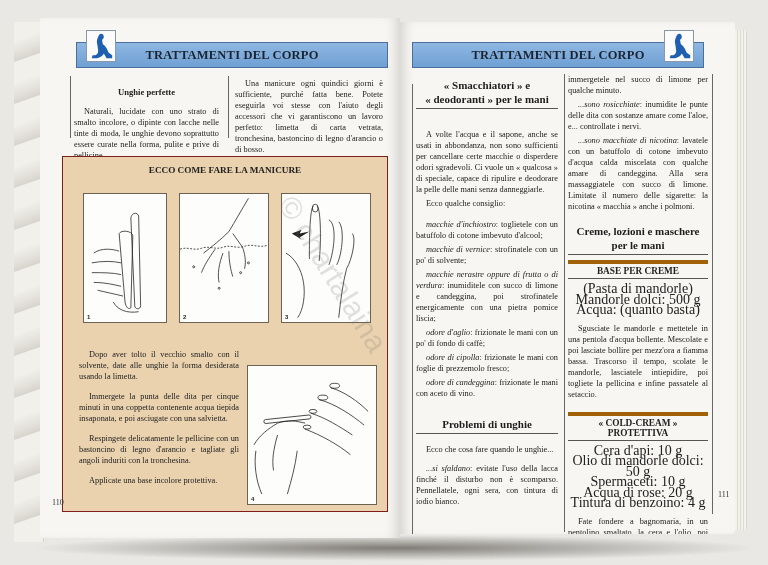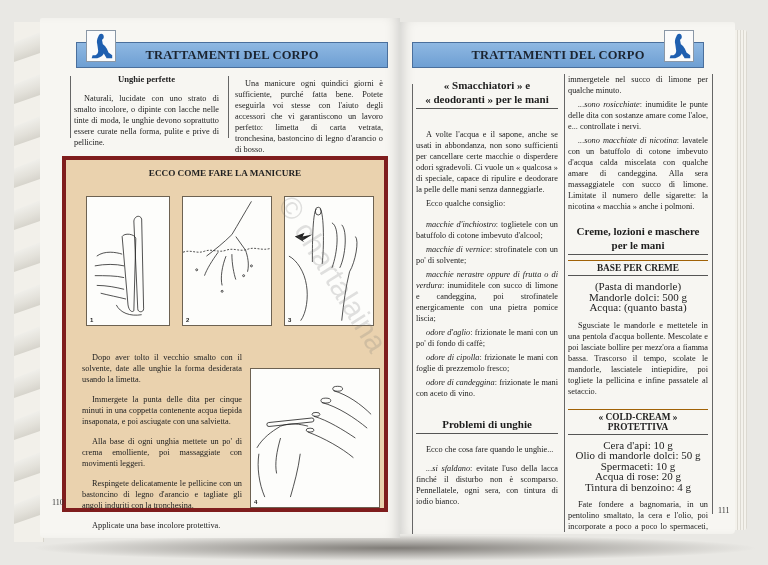--- a/index.html
+++ b/index.html
@@ -30,33 +30,33 @@
 
   .txt { font-size: 8.3px; line-height: 11px; color: #222; text-align: justify; }
   .txt p { text-indent: 10px; margin-bottom: 3px; }
   .txt i { font-style: italic; }
 
   .colrule { position: absolute; width: 1px; background: #666; }
 
   .title-c { text-align: center; font-weight: bold; font-size: 8.6px; color: #222; }
 
   
-  .panel { position: absolute; left: 22px; top: 138px; width: 326px; height: 356px; background: #ead2ae; border: 4px solid #7f1d1d; }
+  .panel { position: absolute; left: 22px; top: 138px; width: 326px; height: 356px; background: #ead2ae; border: 1px solid #7f1d1d; }
   .panel-title { position: absolute; left: 0; top: 8px; width: 100%; text-align: center; font-weight: bold; font-size: 9.2px; color: #222; }
   .fig { position: absolute; background: #fdfdfb; border: 1px solid #6d6252; }
   .fig .num { position: absolute; left: 3px; bottom: 2px; font-family: "Liberation Sans", sans-serif; font-weight: bold; font-size: 6px; color: #222; }
   .fig svg { position: absolute; left: 0; top: 0; width: 100%; height: 100%; }
   .steps { position: absolute; left: 16px; top: 192px; width: 160px; }
   .steps p { text-indent: 10px; margin-bottom: 9px; }
 
   .pagenum { position: absolute; font-size: 8px; color: #333; }
 
   .h-under { text-align: center; font-weight: bold; font-family: "Liberation Serif", serif; font-size: 11px; line-height: 14px; color: #1e1e1e; padding-bottom: 2px; border-bottom: 1px solid #555; }
-  .box-title { text-align: center; font-weight: bold; font-size: 9.3px; color: #222; border-top: 1px solid #a16207; border-bottom: 1px solid #555; padding: 2px 0; margin-top: 4px; }
-  .center-list { text-align: center; font-size: 11px; line-height: 10.5px; color: #222; margin: 5px 0 7px; }
+  .box-title { text-align: center; font-weight: bold; font-size: 9.3px; color: #222; border-top: 4px solid #a16207; border-bottom: 1px solid #555; padding: 2px 0; margin-top: 4px; }
+  .center-list { text-align: center; font-size: 14px; line-height: 10.5px; color: #222; margin: 5px 0 7px; }
 
   .watermark { position: absolute; left: 300px; top: 190px; transform: rotate(58deg); transform-origin: left top; font-family: "Liberation Sans", sans-serif; font-size: 30px; color: rgba(120,120,120,.22); white-space: nowrap; pointer-events: none; }
 </style>
 </head>
 <body>
 
 <div class="binder">
   <div class="ring" style="top:10px"></div>
   <div class="ring" style="top:52px"></div>
   <div class="ring" style="top:94px"></div>
@@ -79,21 +79,21 @@
   </div>
   <div class="logo">
     <svg viewBox="0 0 30 32">
         <path d="M13 4c2-2 5-1 5 2 0 2-1 3-2 3l1 5c2 1 5 5 6 9l4 3v3h-6l-3-5c-1 2-3 4-7 5H5l1-3h3c2-1 3-3 3-5l-1-7c-1-3 0-6 1-8z" fill="#1f5fb0"></path>
       </svg>
   </div>
 
   <div class="colrule" style="left:30px;top:58px;height:62px"></div>
   <div class="colrule" style="left:188px;top:58px;height:62px"></div>
 
-  <div class="txt" style="position:absolute;left:34px;top:56px;width:145px">
+  <div class="txt" style="position:absolute;left:34px;top:69px;width:145px">
     <div class="title-c" style="margin-bottom:8px">Unghie perfette</div>
     <p>Naturali, lucidate con uno strato di smalto incolore, o dipinte con lacche nelle tinte di moda, le unghie devono soprattutto essere curate nella forma, pulite e prive di pellicine.</p>
   </div>
   <div class="txt" style="position:absolute;left:195px;top:60px;width:148px">
     <p>Una manicure ogni quindici giorni è sufficiente, purché fatta bene. Potete eseguirla voi stesse con l'aiuto degli accessori che vi garantiscono un lavoro perfetto: limetta di carta vetrata, tronchesina, bastoncino di legno d'arancio o di bosso.</p>
   </div>
 
   <div class="panel">
     <div class="panel-title">ECCO COME FARE LA MANICURE</div>
 
@@ -128,21 +128,20 @@
           <ellipse cx="34" cy="14" rx="3" ry="4"></ellipse>
         </g>
         <path d="M10 40l10-4-2 4 10-2-10 6 2 2z" fill="#222"></path>
       </svg>
       <span class="num">3</span>
     </div>
 
     <div class="txt steps">
       <p>Dopo aver tolto il vecchio smalto con il solvente, date alle unghie la forma desiderata usando la limetta.</p>
       <p>Immergete la punta delle dita per cinque minuti in una coppetta contenente acqua tiepida insaponata, e poi asciugate con una salvietta.</p>
-      <p>Alla base di ogni unghia mettete un po' di crema emolliente, poi massaggiate con movimenti leggeri.</p>
       <p>Respingete delicatamente le pellicine con un bastoncino di legno d'arancio e tagliate gli angoli induriti con la tronchesina.</p>
       <p>Applicate una base incolore protettiva.</p>
     </div>
 
     <div class="fig" style="left:184px;top:208px;width:130px;height:140px">
       <svg viewBox="0 0 130 140">
         <g fill="none" stroke="#222" stroke-width="0.8">
           <path d="M6 80c6-10 14-16 24-22 10-4 20-2 28 0M14 130c-6-14-8-30-6-44M40 130c4-14 8-28 10-44M30 70c-4 14-6 26-4 36"></path>
           <rect x="16" y="52" width="48" height="4" rx="2" transform="rotate(-6 40 54)"></rect>
           <path d="M64 48c14 4 30 14 42 22M72 34c16 4 34 16 46 26M84 22c14 4 28 14 38 24M58 64c16 6 34 16 46 26"></path>
@@ -221,16 +220,16 @@
       <div>Olio di mandorle dolci: 50 g</div>
       <div>Spermaceti: 10 g</div>
       <div>Acqua di rose: 20 g</div>
       <div>Tintura di benzoino: 4 g</div>
     </div>
     <div class="txt">
       <p>Fate fondere a bagnomaria, in un pentolino smaltato, la cera e l'olio, poi incorporate a poco a poco lo spermaceti, infine aggiungete l'acqua di rose e la tintura di benzoino. Mescolate energicamente, con un cucchiaio di legno per amalgamare la miscela, lasciatela raffreddare e versatela in un vasetto a chiusura ermetica.</p>
     </div>
   </div>
 
-  <div class="pagenum" style="left:318px;top:484px">111</div>
+  <div class="pagenum" style="left:318px;top:468px">111</div>
 </div>
 
 <div class="watermark">© chartalaina</div>
 
 </body></html>

